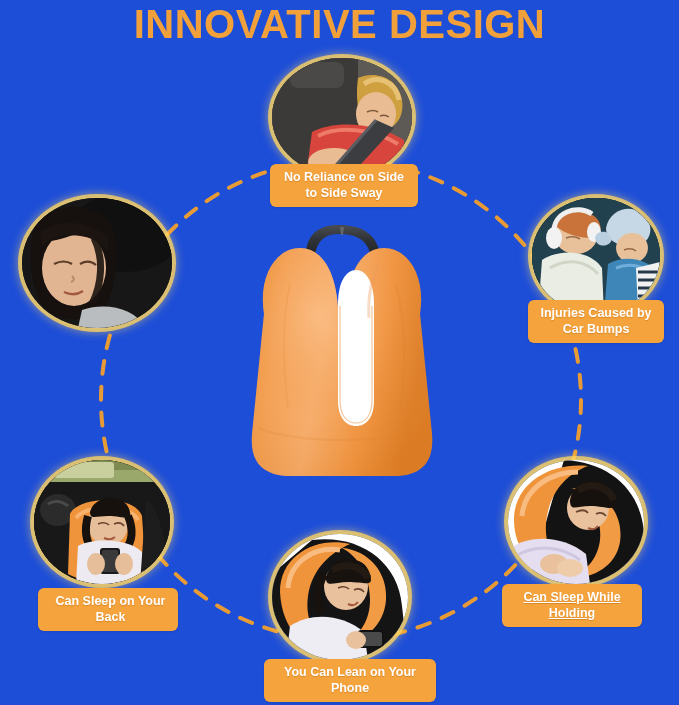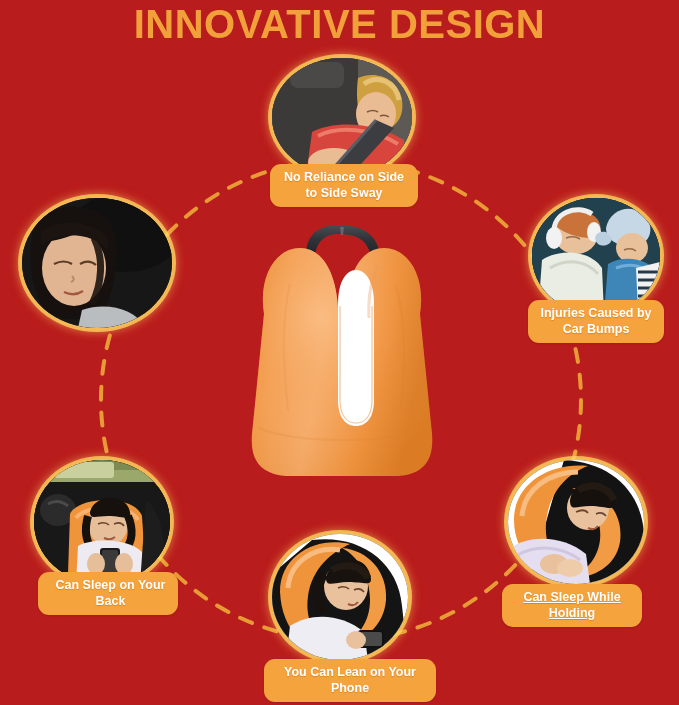--- a/index.html
+++ b/index.html
@@ -3,21 +3,21 @@
 <meta charset="utf-8">
 <style>
   html,body{margin:0;padding:0;}
   body{
     width:679px;height:705px;
     background:#ffffff;
     font-family:"Liberation Sans", sans-serif;
     overflow:hidden;
     position:relative;
   }
-  #stage{position:relative;width:679px;height:705px;overflow:hidden;background:#b91c1c;}
+  #stage{position:relative;width:679px;height:705px;overflow:hidden;background:#1d4ed8;}
 
   
   .title{
     position:absolute;left:0;top:2px;width:679px;
     text-align:center;
     font-size:40px;
     font-weight:bold;
     letter-spacing:0.5px;
     color:#F2A13A;
     font-family:"Liberation Sans", sans-serif;
@@ -36,21 +36,21 @@
     box-shadow:0 0 0 4px rgba(255,214,96,.75), 0 0 10px 4px rgba(255,214,96,.55);
     background:#2b2b2b;
   }
   .bubble .ph{position:absolute;left:0;top:0;width:100%;height:100%;}
 
   
   .pill{
     position:absolute;
     background:#F5A33C;
     color:#ffffff;
-    border-radius:11px;
+    border-radius:6px;
     text-align:center;
     font-size:12.5px;
     font-weight:bold;
     line-height:15.5px;
     padding:6px 9px;
     box-sizing:border-box;
     text-shadow:0 1px 1px rgba(160,90,10,.35);
     box-shadow:0 1px 2px rgba(0,0,0,.12);
   }
 
@@ -254,21 +254,21 @@
 
         <rect x="66" y="88" width="20" height="26" rx="3" fill="#1b1b1b"></rect>
         <rect x="68" y="90" width="16" height="22" rx="2" fill="#3a3a3a"></rect>
         <ellipse cx="62" cy="104" rx="9" ry="11" fill="#E6BE99"></ellipse>
         <ellipse cx="90" cy="104" rx="9" ry="11" fill="#E6BE99"></ellipse>
 
         <path d="M112 40 C128 50, 134 90, 130 124 L106 124 Z" fill="#1d1d1d"></path>
       </svg>
     </div>
   </div>
-  <div class="pill" style="left:38px;top:572px;width:140px;padding-left:14px;">Can Sleep on Your Back</div>
+  <div class="pill" style="left:38px;top:588px;width:140px;padding-left:14px;">Can Sleep on Your Back</div>
 
   <div class="bubble" style="left:272px;top:534px;width:136px;height:126px;">
     <div class="ph">
       <svg width="136" height="126" viewBox="0 0 136 126" preserveAspectRatio="xMidYMid slice">
         <rect width="136" height="126" fill="#ffffff"></rect>
         <path d="M40 6 C86 0, 126 26, 130 72 L136 126 L0 126 L0 40 Z" fill="#141414"></path>
 
         <path d="M8 58 C8 20, 46 2, 78 10 C60 18, 40 34, 36 62 C32 92, 48 110, 70 118
                  C38 122, 10 100, 8 58 Z" fill="#F0943C"></path>
         <path d="M70 14 C96 16, 116 38, 114 66 C112 92, 92 108, 70 110

